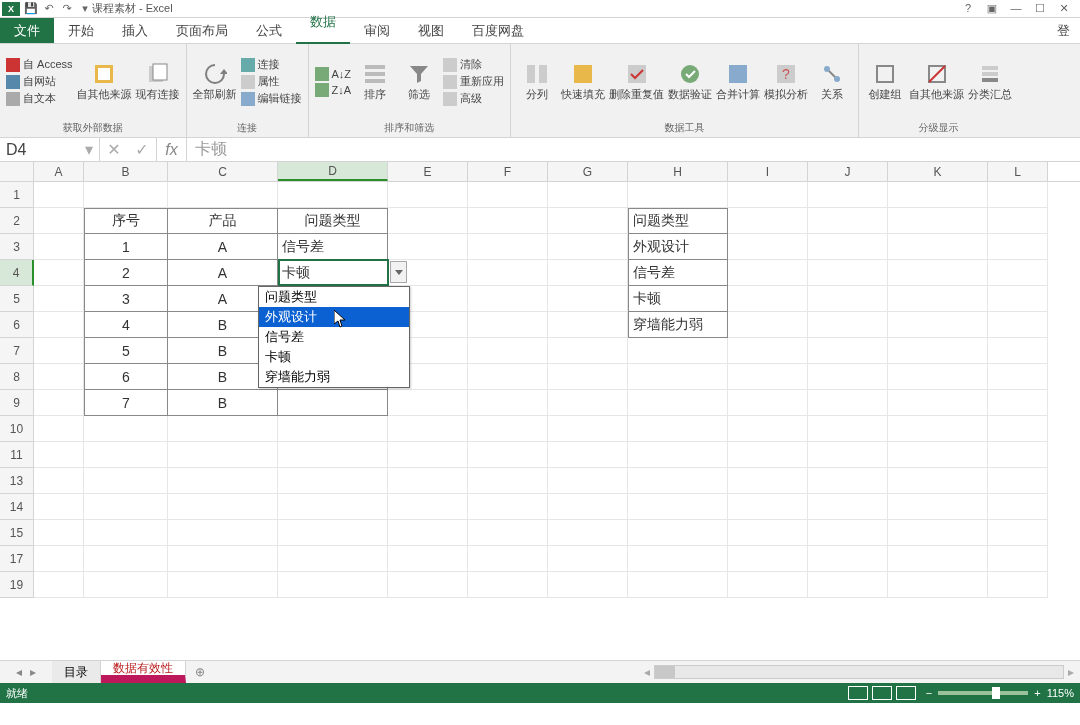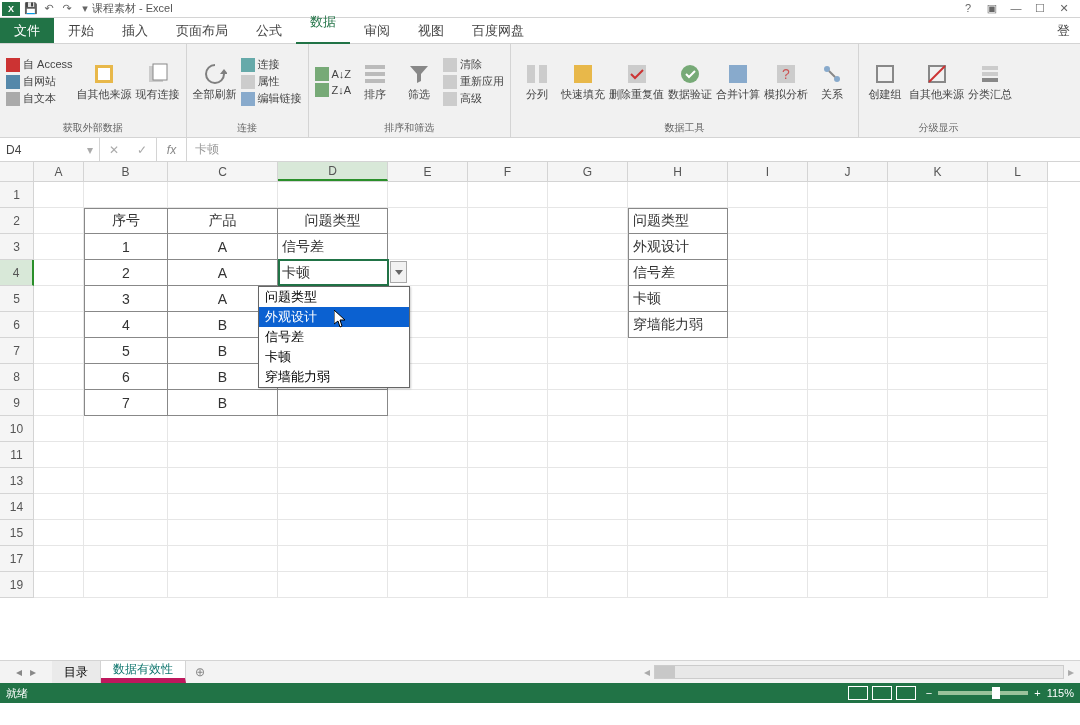--- a/index.html
+++ b/index.html
@@ -25,21 +25,21 @@
   .rgroup .body { flex: 1; display: flex; align-items: center; padding: 2px 6px; gap: 4px; }
   .rgroup .label { font-size: 10px; color: #666; text-align: center; padding: 2px 0 2px; width: 100%; }
   .rbtn { display: flex; flex-direction: column; align-items: center; justify-content: center; min-width: 40px; gap: 2px; }
   .rbtn .ic { width: 24px; height: 24px; }
   .rbtn .lbl { font-size: 11px; text-align: center; line-height: 1.1; }
   .rvert { display: flex; flex-direction: column; gap: 2px; font-size: 11px; }
   .rvert div { display: flex; align-items: center; gap: 3px; white-space: nowrap; }
   .rvert .sic { width: 14px; height: 14px; display: inline-block; }
   .ric { fill: #7f7f7f; }
   
-  .fbar { height: 24px; border-bottom: 1px solid #d4d4d4; display: flex; align-items: stretch; font-size: 12px; background: #fff; }
+  .fbar { height: 24px; border-bottom: 1px solid #d4d4d4; display: flex; align-items: stretch; font-size: 16px; background: #fff; }
   .fbar .namebox { width: 100px; border-right: 1px solid #d4d4d4; display: flex; align-items: center; padding: 0 6px; color: #444; justify-content: space-between; }
   .fbar .fxbtns { display: flex; align-items: center; border-right: 1px solid #d4d4d4; }
   .fbar .fxbtns span { width: 28px; text-align: center; color: #aaa; }
   .fbar .fxlabel { width: 30px; display: flex; align-items: center; justify-content: center; color: #888; font-style: italic; border-right: 1px solid #d4d4d4; }
   .fbar .formula { flex: 1; display: flex; align-items: center; padding: 0 8px; color: #999; }
   
   .gridwrap { position: relative; height: 498px; overflow: hidden; background: #fff; }
   .colhdrs { display: flex; height: 20px; border-bottom: 1px solid #d4d4d4; }
   .colhdrs .corner { width: 34px; border-right: 1px solid #d4d4d4; background: #f5f5f5; }
   .colhdrs .ch { border-right: 1px solid #d4d4d4; background: #f5f5f5; display: flex; align-items: center; justify-content: center; font-size: 12px; color: #555; }
@@ -75,21 +75,21 @@
   
   .dvlist { position: absolute; border: 1px solid #666; background: #fff; font-size: 13px; box-shadow: 1px 1px 2px rgba(0,0,0,.2); }
   .dvlist div { padding: 1px 6px; }
   .dvlist div.sel { background: #0b61d1; color: #fff; }
   
   .cursor { position: absolute; width: 12px; height: 18px; pointer-events: none; }
   
   .sheetbar { height: 23px; border-top: 1px solid #d4d4d4; display: flex; align-items: stretch; font-size: 12px; background: #f3f3f3; }
   .sheetbar .nav { width: 52px; display: flex; align-items: center; justify-content: center; gap: 8px; color: #888; }
   .sheetbar .stab { padding: 0 12px; display: flex; align-items: center; background: #eaeaea; border-right: 1px solid #d4d4d4; }
-  .sheetbar .stab.active { background: #fff; border-bottom: 5px solid #be185d; color: #0f766e; }
+  .sheetbar .stab.active { background: #fff; border-bottom: 8px solid #be185d; color: #b91c1c; }
   .sheetbar .add { width: 28px; display: flex; align-items: center; justify-content: center; color: #888; }
   .sheetbar .hscroll { flex: 1; display: flex; align-items: center; justify-content: flex-end; padding-right: 6px; position: relative; }
   .sheetbar .hscroll .track { width: 410px; height: 14px; background: #e8e8e8; border: 1px solid #ccc; position: relative; }
   .sheetbar .hscroll .thumb { position: absolute; left: 0; top: 0; bottom: 0; width: 20px; background: #c8c8c8; }
   
   .statusbar { height: 20px; background: #217346; color: #fff; display: flex; align-items: center; font-size: 11px; padding: 0 6px; }
   .statusbar .left { }
   .statusbar .spacer { flex: 1; }
   .statusbar .view { display: flex; gap: 4px; align-items: center; margin-right: 10px; }
   .statusbar .view span { width: 20px; height: 14px; border: 1px solid #fff; display: inline-block; }

